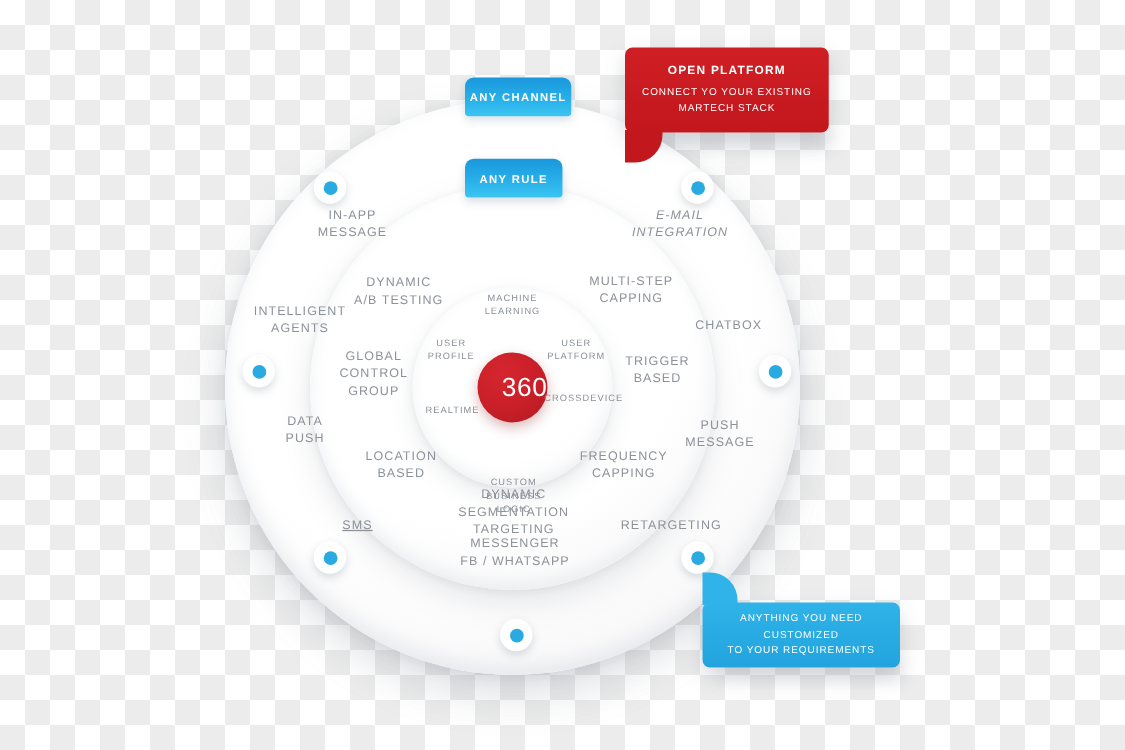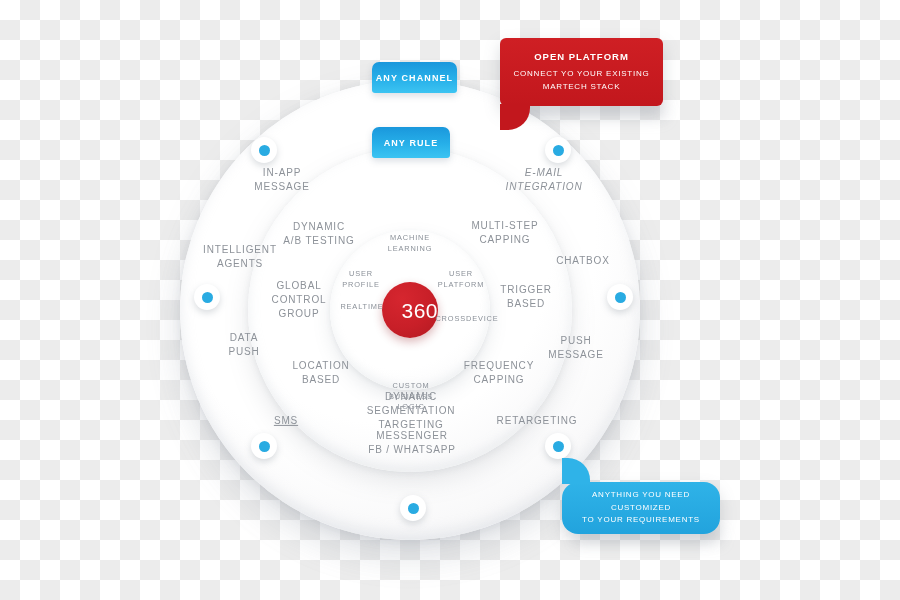--- a/index.html
+++ b/index.html
@@ -188,21 +188,20 @@
     border-bottom-right-radius: 22px;
   }
 
   #callout-blue {
     left: 562px; top: 482px;
     width: 158px; height: 52px;
     background: linear-gradient(180deg, #2fb3e8 0%, #22a3dd 100%);
     display: flex;
     align-items: center;
     justify-content: flex-end;
-    border-radius: 16px;
   }
   
   #callout-blue .tail {
     position: absolute;
     left: 0px; top: -24px;
     width: 28px; height: 26px;
     background: #2fb3e8;
     border-top-right-radius: 22px;
   }
 
@@ -235,21 +234,21 @@
     </div>
 
     <div class="node n-in" style="left:230px; top:164px;">MACHINE
 LEARNING</div>
     <div class="node n-in" style="left:281px; top:200px;">USER
 PLATFORM</div>
     <div class="node n-in" style="left:287px; top:239px;">CROSSDEVICE</div>
     <div class="node n-in" style="left:231px; top:270px;margin-top:47px;">CUSTOM
 BUSINESS
 LOGIC</div>
-    <div class="node n-in" style="left:182px; top:227px;">REALTIME</div>
+    <div class="node n-in" style="left:182px; top:249px;">REALTIME</div>
     <div class="node n-in" style="left:181px; top:200px;">USER
 PROFILE</div>
 
     <div class="node" style="left:325px; top:153px;">MULTI-STEP
 CAPPING</div>
     <div class="node" style="left:346px; top:217px;">TRIGGER
 BASED</div>
     <div class="node" style="left:319px; top:293px;">FREQUENCY
 CAPPING</div>
     <div class="node" style="left:231px; top:331px;">DYNAMIC

